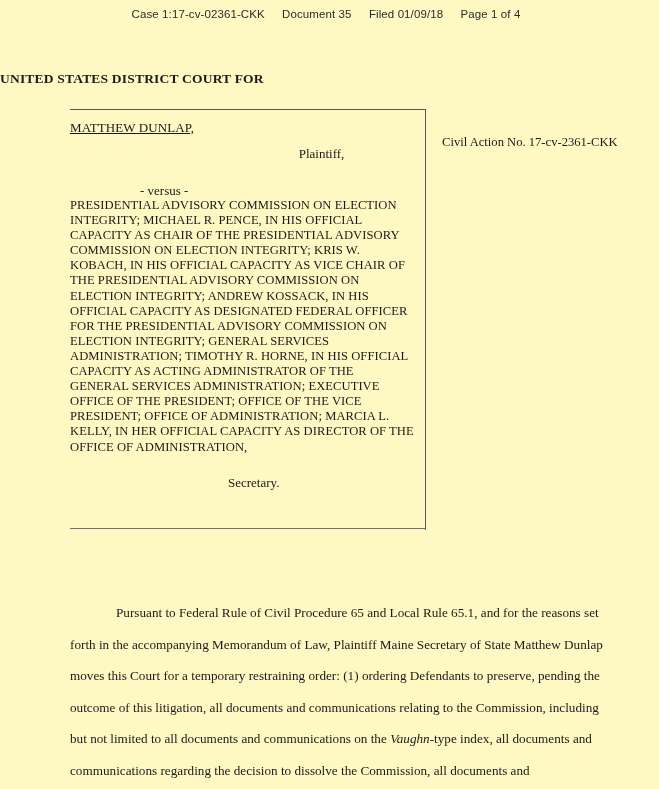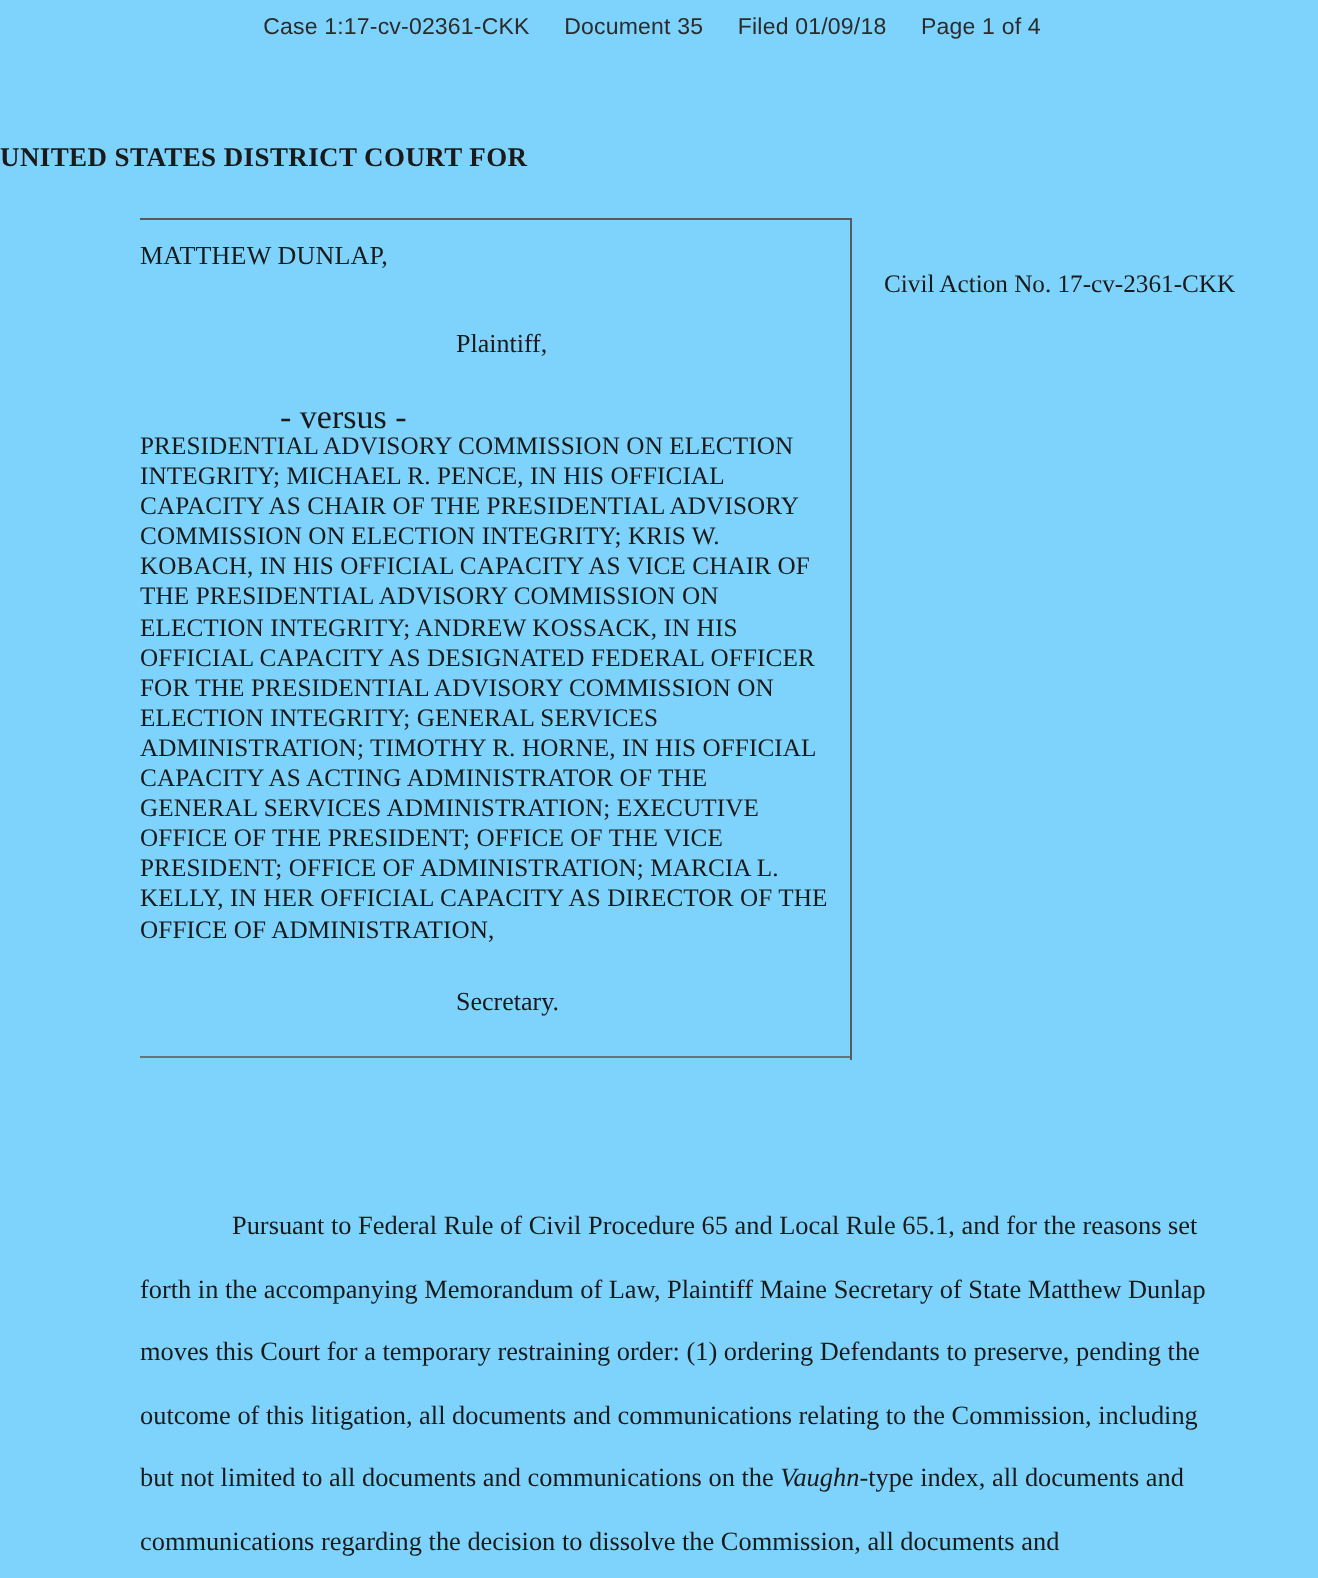--- a/index.html
+++ b/index.html
@@ -13,21 +13,21 @@
     overflow: hidden;
     font-family: "Liberation Serif", "DejaVu Serif", serif;
     color: #1a1a1a;
     position: relative;
   }
 
   .page {
     position: relative;
     width: 659px;
     height: 789px;
-    background: #7dd3fc;
+    background: #fef9c3;
     box-sizing: border-box;
   }
 
   
   .ecf-stamp {
     position: absolute;
     top: 8px;
     left: 0;
     width: 659px;
     text-align: center;
@@ -90,29 +90,31 @@
     top: 0;
     left: 0;
     width: 345px;
     padding-top: 11px;
     box-sizing: border-box;
   }
   .party-name {
     font-size: 13px;
     line-height: 15px;
     letter-spacing: 0.1px;
+    text-decoration: underline;
   }
   .role-line {
     font-size: 13px;
     line-height: 15px;
-    margin-top: 29px;
+    margin-top: 11px;
     padding-left: 158px;
+    text-align: center;
   }
   .versus-line {
-    font-size: 17px;
+    font-size: 13px;
     line-height: 15px;
     margin-top: 22px;
     padding-left: 70px;
   }
   .defendants-list {
     font-size: 12.6px;
     line-height: 15.1px;
     letter-spacing: 0.05px;
   }
   .defendants-role {

